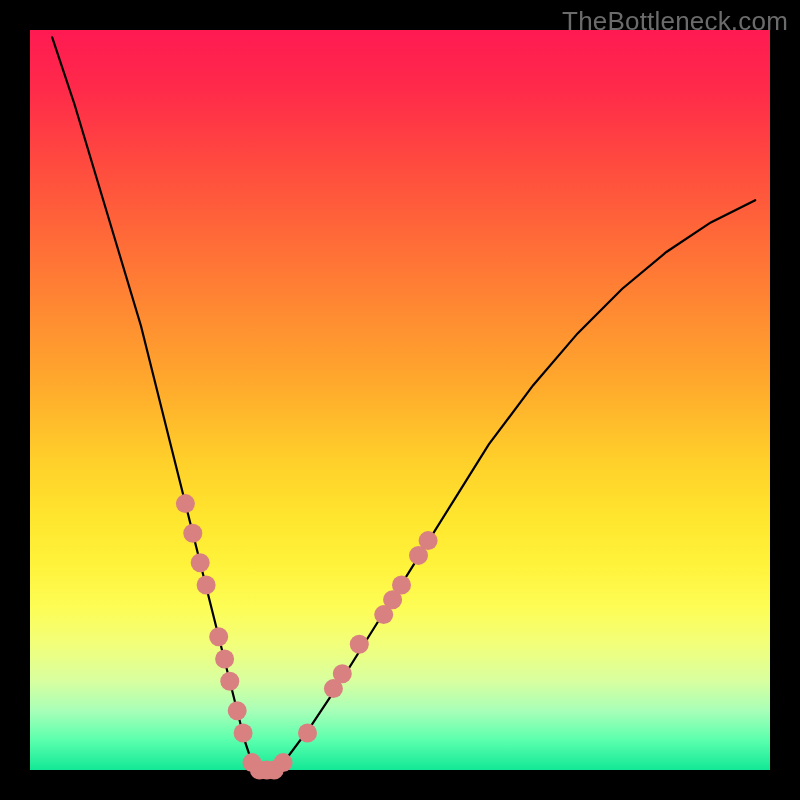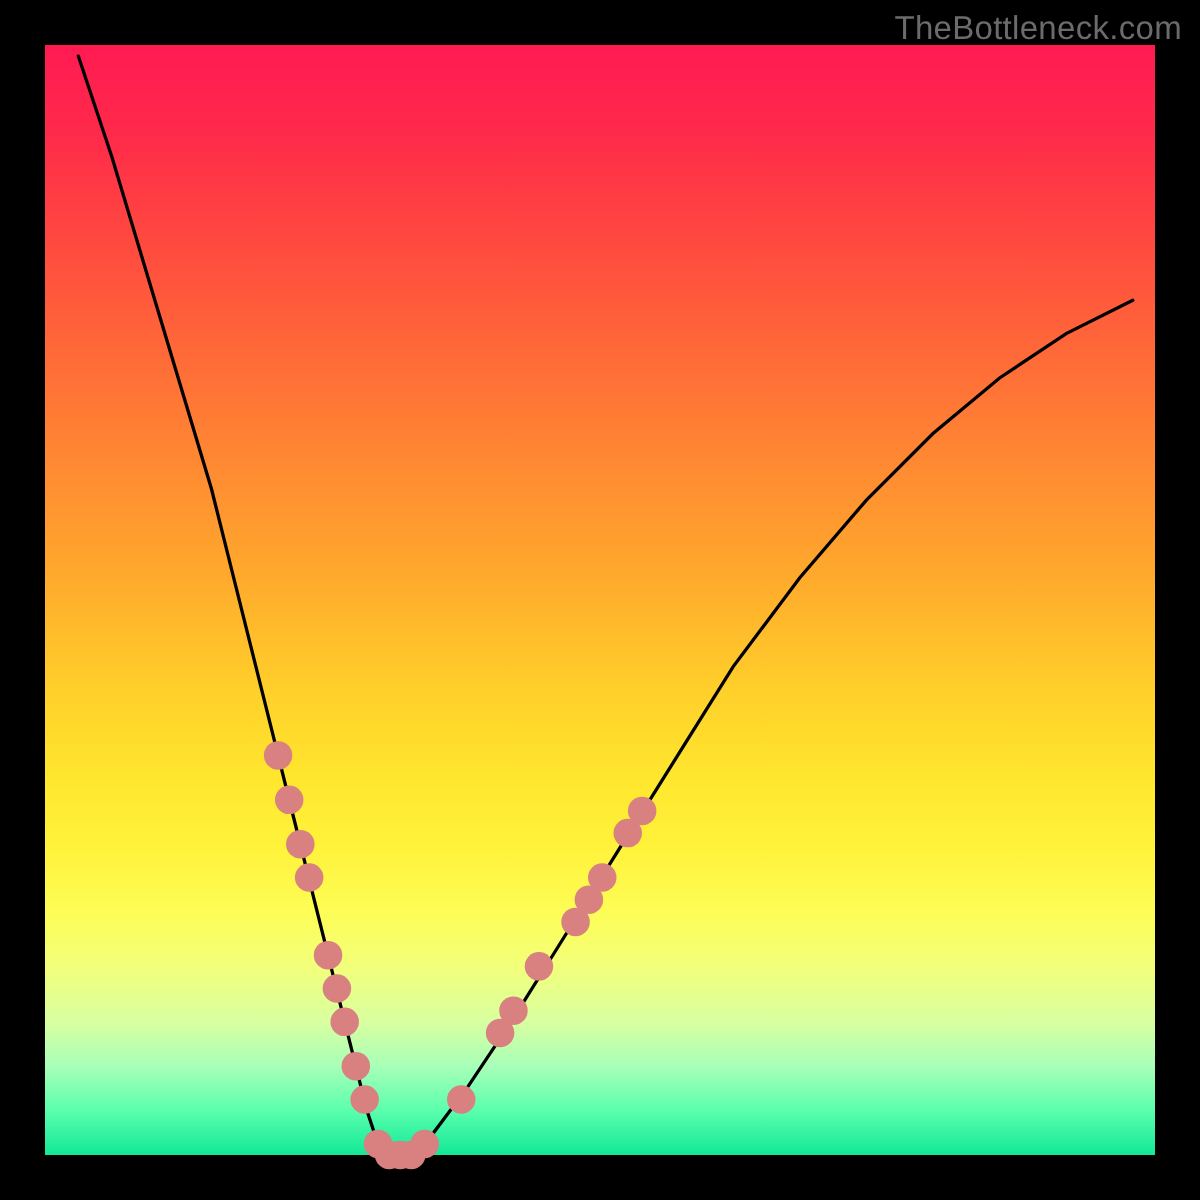--- a/index.html
+++ b/index.html
@@ -33,21 +33,21 @@
       #a8ffb8 92%,
       #5affad 96%,
       #12e896 100%
     );
   }
   .watermark {
     position: absolute;
     top: 6px;
     right: 12px;
     color: #6b6b6b;
-    font-size: 22px;
+    font-size: 26px;
     letter-spacing: 0.2px;
     user-select: none;
   }
   svg.plot {
     position: absolute;
     left: 0;
     top: 0;
     width: 740px;
     height: 740px;
     overflow: visible;

